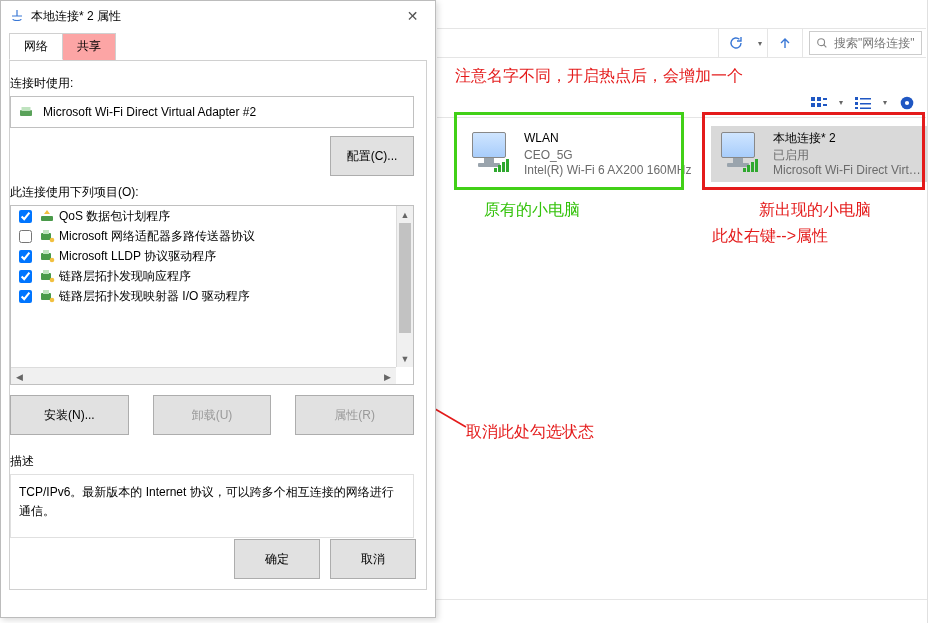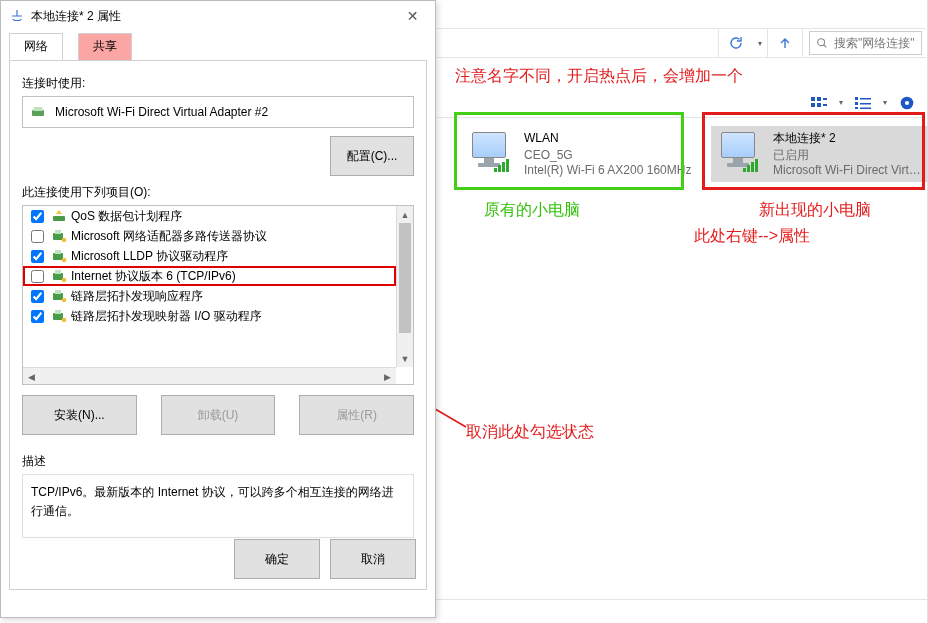--- a/index.html
+++ b/index.html
@@ -4,25 +4,25 @@
 <style>
   html,body{margin:0;padding:0;font-family:"Microsoft YaHei","Segoe UI",Arial,sans-serif;font-size:12px;color:#000;background:#fff;}
   *{box-sizing:border-box;}
   .stage{position:relative;width:928px;height:623px;overflow:hidden;border-right:1px solid #e0e0e0;}
   
   .dlg{position:absolute;left:0;top:0;width:436px;height:618px;background:#fff;border:1px solid #bcbcbc;box-shadow:2px 2px 6px rgba(0,0,0,.15);}
   .dlg-title{height:30px;display:flex;align-items:center;padding-left:8px;font-size:12px;}
   .dlg-title .sp{flex:1;}
   .dlg-title .tico{width:16px;height:16px;margin-right:6px;display:flex;align-items:center;justify-content:center;color:#3a78d6;}
   .dlg-title .x{width:45px;height:30px;display:flex;align-items:center;justify-content:center;color:#555;font-size:14px;}
-  .tab-strip{display:flex;padding:2px 8px 0 8px;gap:16px;}
+  .tab-strip{display:flex;padding:2px 8px 0 8px;}
   .tab{padding:4px 14px;border:1px solid #d0d0d0;border-bottom:none;background:#fff;margin-right:-1px;font-size:12px;}
   .tab.active{border-bottom:1px solid #fff;position:relative;z-index:2;}
   .tab.inactive{background:#fca5a5;}
-  .tab-body{border:1px solid #d0d0d0;margin:0 8px 8px 8px;padding:12px 12px 12px 12px;height:530px;position:relative;}
+  .tab-body{border:1px solid #d0d0d0;margin:0 8px 8px 8px;padding:12px 12px 12px 0;height:530px;position:relative;}
   .lbl{font-size:12px;margin:2px 0 4px 0;}
   .adapter-box{border:1px solid #c0c0c0;height:32px;display:flex;align-items:center;padding:0 8px;margin-bottom:8px;}
   .adapter-box .aico{width:16px;height:16px;margin-right:8px;display:inline-block;}
   .btn{border:1px solid #adadad;background:#e1e1e1;height:40px;min-width:84px;font-size:12px;display:inline-flex;align-items:center;justify-content:center;padding:0 10px;}
   .btn:disabled{color:#9a9a9a;}
   .cfg-row{display:flex;justify-content:flex-end;margin-bottom:8px;}
   .item-list{border:1px solid #c0c0c0;height:180px;overflow:hidden;position:relative;}
   .item-list-inner{position:absolute;left:0;right:17px;top:0;bottom:17px;overflow:hidden;}
   .li{height:20px;display:flex;align-items:center;padding-left:4px;gap:4px;font-size:12px;}
   .li .cb{width:13px;height:13px;}
@@ -169,21 +169,21 @@
       <div>本地连接* 2</div>
       <div class="l2">已启用</div>
       <div class="l3">Microsoft Wi-Fi Direct Virtual ...</div>
     </div>
   </div>
   <div class="hl-red" style="left:702px;top:112px;width:223px;height:78px;"></div>
 
   <div class="anno" style="left:455px;top:66px;">注意名字不同，开启热点后，会增加一个</div>
   <div class="anno green" style="left:484px;top:200px;">原有的小电脑</div>
   <div class="anno" style="left:734px;top:200px;margin-left:25px;">新出现的小电脑</div>
-  <div class="anno" style="left:694px;top:226px;">此处右键--&gt;属性</div>
+  <div class="anno" style="left:712px;top:226px;">此处右键--&gt;属性</div>
   <div class="anno" style="left:466px;top:422px;">取消此处勾选状态</div>
 
   <svg class="arrow" style="left:256px;top:302px;width:220px;height:140px;">
     <defs>
         <marker id="ah" markerWidth="10" markerHeight="10" refX="2" refY="3" orient="auto">
           <path d="M0,0 L0,6 L8,3 z" fill="#e41b1b"></path>
         </marker>
       </defs>
     <line x1="210" y1="125" x2="6" y2="6" stroke="#e41b1b" stroke-width="1.6" marker-end="url(#ah)"></line>
   </svg>
@@ -251,31 +251,20 @@
               <input type="checkbox" class="cb" checked="" style="">
               <span class="ico nico">
                 <svg width="16" height="16" viewBox="0 0 16 16">
                   <rect x="2" y="5" width="10" height="7" rx="1" fill="#4a9a4a"></rect>
                   <rect x="4" y="2" width="6" height="4" fill="#bfe3bf"></rect>
                   <circle cx="13" cy="12" r="2.3" fill="#f2c040"></circle>
                 </svg>
               </span>
               <span>Microsoft LLDP 协议驱动程序</span>
             </div>
-            <div class="li hl">
-              <input type="checkbox" class="cb" style="">
-              <span class="ico nico">
-                <svg width="16" height="16" viewBox="0 0 16 16">
-                  <rect x="2" y="5" width="10" height="7" rx="1" fill="#4a9a4a"></rect>
-                  <rect x="4" y="2" width="6" height="4" fill="#bfe3bf"></rect>
-                  <circle cx="13" cy="12" r="2.3" fill="#f2c040"></circle>
-                </svg>
-              </span>
-              <span>Internet 协议版本 6 (TCP/IPv6)</span>
-            </div>
             <div class="li">
               <input type="checkbox" class="cb" checked="" style="">
               <span class="ico nico">
                 <svg width="16" height="16" viewBox="0 0 16 16">
                   <rect x="2" y="5" width="10" height="7" rx="1" fill="#4a9a4a"></rect>
                   <rect x="4" y="2" width="6" height="4" fill="#bfe3bf"></rect>
                   <circle cx="13" cy="12" r="2.3" fill="#f2c040"></circle>
                 </svg>
               </span>
               <span>链路层拓扑发现响应程序</span>

